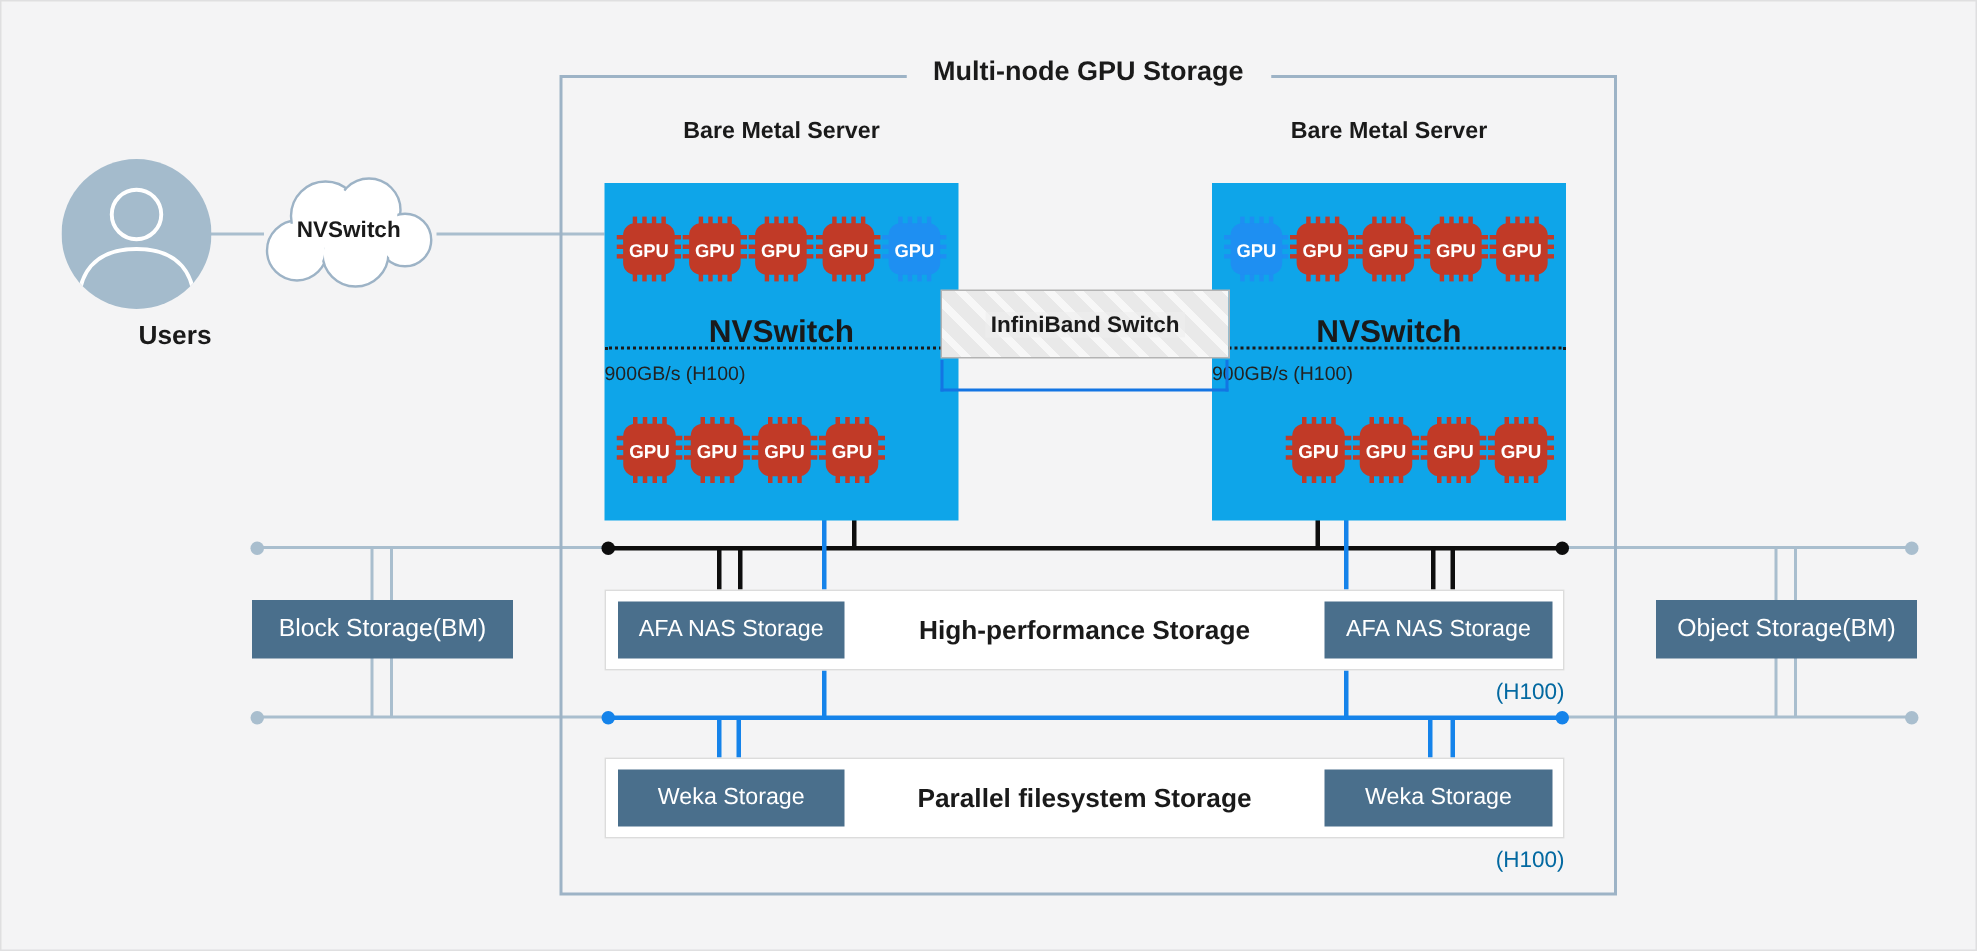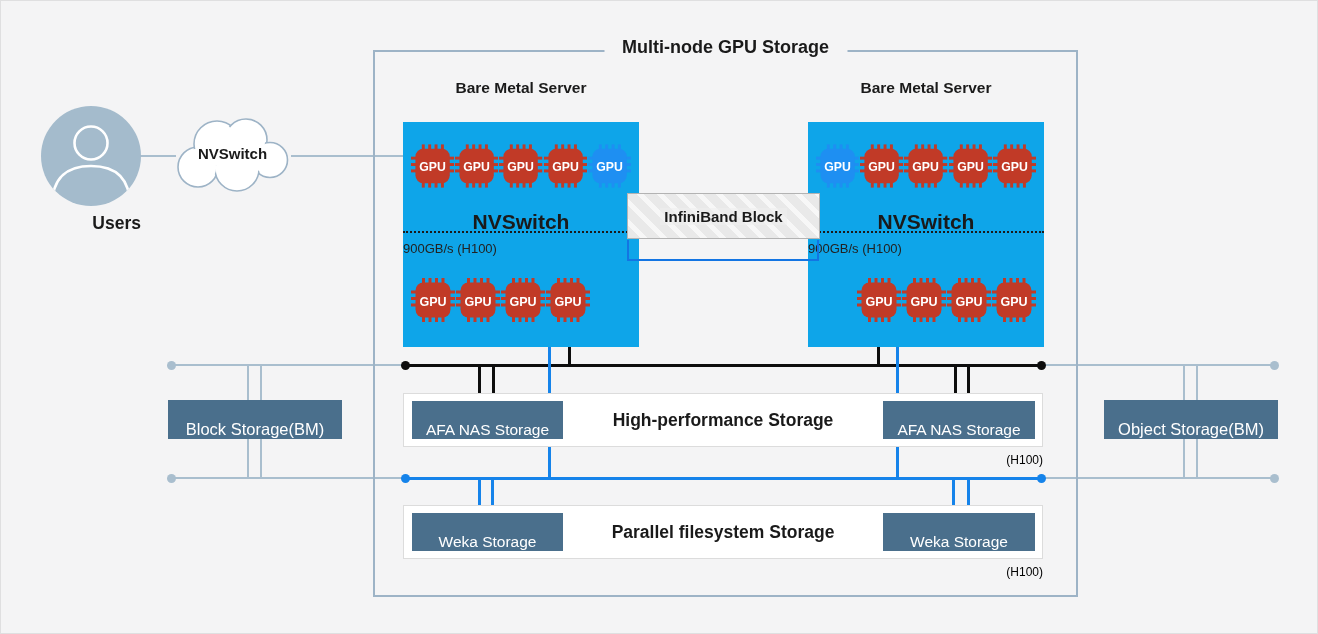--- a/index.html
+++ b/index.html
@@ -41,25 +41,25 @@
     display:flex;align-items:center;justify-content:center;font-size:15px;font-weight:600;}
   .rdma-bracket{position:absolute;left:626px;top:239px;width:188px;height:19px;
     border-left:2.5px solid #1375e3;border-right:2.5px solid #1375e3;border-bottom:2.5px solid #1375e3;}
   .rdma-label{position:absolute;left:602px;top:266px;width:241px;text-align:center;
     font-size:17.5px;font-weight:700;color:#1375e3;}
   
   .storage-row{position:absolute;left:402px;width:640px;height:54px;background:#fff;
     border:1px solid #dcdcdc;box-sizing:border-box;}
   .storage-title{position:absolute;left:0;top:0;width:100%;height:100%;
     display:flex;align-items:center;justify-content:center;font-size:17.5px;font-weight:600;}
-  .slate{background:#4a6f8c;color:#fff;display:flex;align-items:flex-end;justify-content:center;}
+  .slate{background:#4a6f8c;color:#fff;display:flex;align-items:center;justify-content:center;}
   .inner-box{position:absolute;top:7px;height:38px;font-size:15.5px;font-weight:500;}
   .inner-left{left:8px;width:151px;}
   .inner-right{right:7px;width:152px;}
-  .note{position:absolute;font-size:12px;color:#000000;width:120px;text-align:right;}
+  .note{position:absolute;font-size:15px;color:#0369a1;width:120px;text-align:right;}
   .side-box{position:absolute;top:399px;width:174px;height:39px;font-size:16.5px;font-weight:500;}
   
   .users-label{position:absolute;left:40px;top:212px;width:100px;text-align:right;
     font-size:17.5px;font-weight:600;}
   .internet-label{position:absolute;left:168px;top:144px;width:127px;text-align:center;
     font-size:15px;font-weight:600;}
 </style>
 </head>
 <body>
 
@@ -488,21 +488,21 @@
           <rect x="38" y="19" width="6" height="3" fill="#c13a27"></rect>
           <rect x="0" y="25.5" width="6" height="3" fill="#c13a27"></rect>
           <rect x="38" y="25.5" width="6" height="3" fill="#c13a27"></rect>
     <rect x="4.5" y="4.5" width="35" height="35" rx="8" fill="#c13a27"></rect>
     <text x="22" y="27.5" text-anchor="middle" font-size="12.5" font-weight="bold" font-family="Liberation Sans, DejaVu Sans, sans-serif" fill="#fff">GPU</text>
   </svg>
       </div>
   </div>
 
   <div class="ib-box">
-    <span style="background:rgba(238,238,238,0.55);padding:0 4px;">InfiniBand Block</span>
+    <span style="background:rgba(238,238,238,0.55);padding:0 4px;">InfiniBand Switch</span>
   </div>
   <div class="rdma-bracket"></div>
 
   <div class="storage-row" style="top:392px;">
     <div class="storage-title">High-performance Storage</div>
     <div class="inner-box inner-left slate">
       <span>AFA NAS Storage</span>
     </div>
     <div class="inner-box inner-right slate">
       <span>AFA NAS Storage</span>

